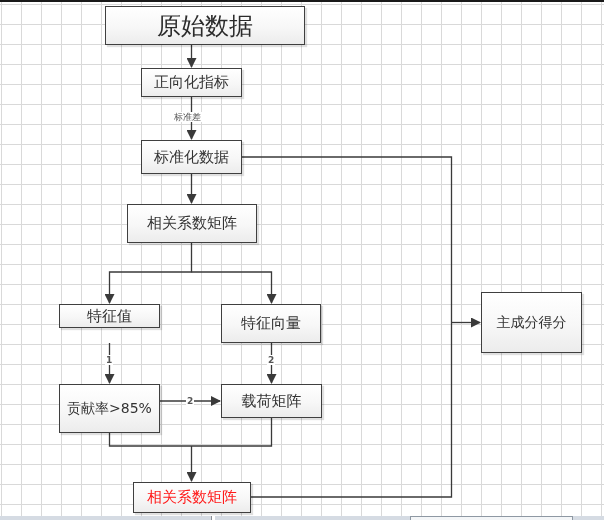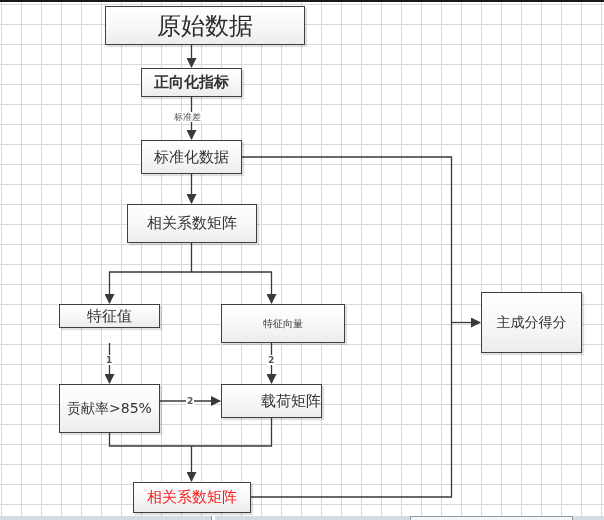--- a/index.html
+++ b/index.html
@@ -21,27 +21,27 @@
   svg.wires { position: absolute; left: 0; top: 0; width: 604px; height: 516px; }
   .node {
     position: absolute; box-sizing: border-box;
     border: 1px solid #3f3f3f;
     background: linear-gradient(to bottom, #ffffff 0%, #f7f7f7 55%, #ececec 100%);
     box-shadow: 2px 2px 1px rgba(0,0,0,0.12);
     display: flex; align-items: center; justify-content: center;
     color: #333333; white-space: nowrap;
   }
   .n-raw { left: 105px; top: 6px; width: 200px; height: 39px; font-size: 24px; color: #2b2b2b; }
-  .n-pos { left: 141px; top: 68px; width: 101px; height: 29px; font-size: 15px; font-weight: bold; }
+  .n-pos { left: 141px; top: 68px; width: 101px; height: 29px; font-size: 15px; }
   .n-std { left: 141px; top: 140px; width: 101px; height: 34px; font-size: 15px; }
   .n-corr { left: 127px; top: 204px; width: 130px; height: 39px; font-size: 15px; }
   .n-eigval { left: 59px; top: 304px; width: 101px; height: 24px; font-size: 15px; }
-  .n-eigvec { left: 221px; top: 304px; width: 124px; height: 39px; font-size: 10px; }
+  .n-eigvec { left: 221px; top: 304px; width: 100px; height: 39px; font-size: 15px; }
   .n-contrib { left: 59px; top: 384px; width: 101px; height: 49px; font-size: 14px; }
-  .n-load { left: 221px; top: 384px; width: 101px; height: 34px; font-size: 15px; justify-content: flex-end; }
+  .n-load { left: 221px; top: 384px; width: 101px; height: 34px; font-size: 15px; }
   .n-corr2 { left: 133px; top: 482px; width: 118px; height: 31px; font-size: 15px; color: #ff1a1a; }
   .n-score { left: 481px; top: 292px; width: 101px; height: 61px; font-size: 14px; }
   .edge-label {
     position: absolute; font-size: 9px; color: #555555; background: #ffffff;
     line-height: 10px; padding: 0 1px;
   }
   .lbl-std { left: 173px; top: 112px; }
   .lbl-1 { left: 105px; top: 355px; font-weight: bold; }
   .lbl-2a { left: 267px; top: 355px; font-weight: bold; }
   .lbl-2b { left: 186px; top: 396px; font-weight: bold; }

